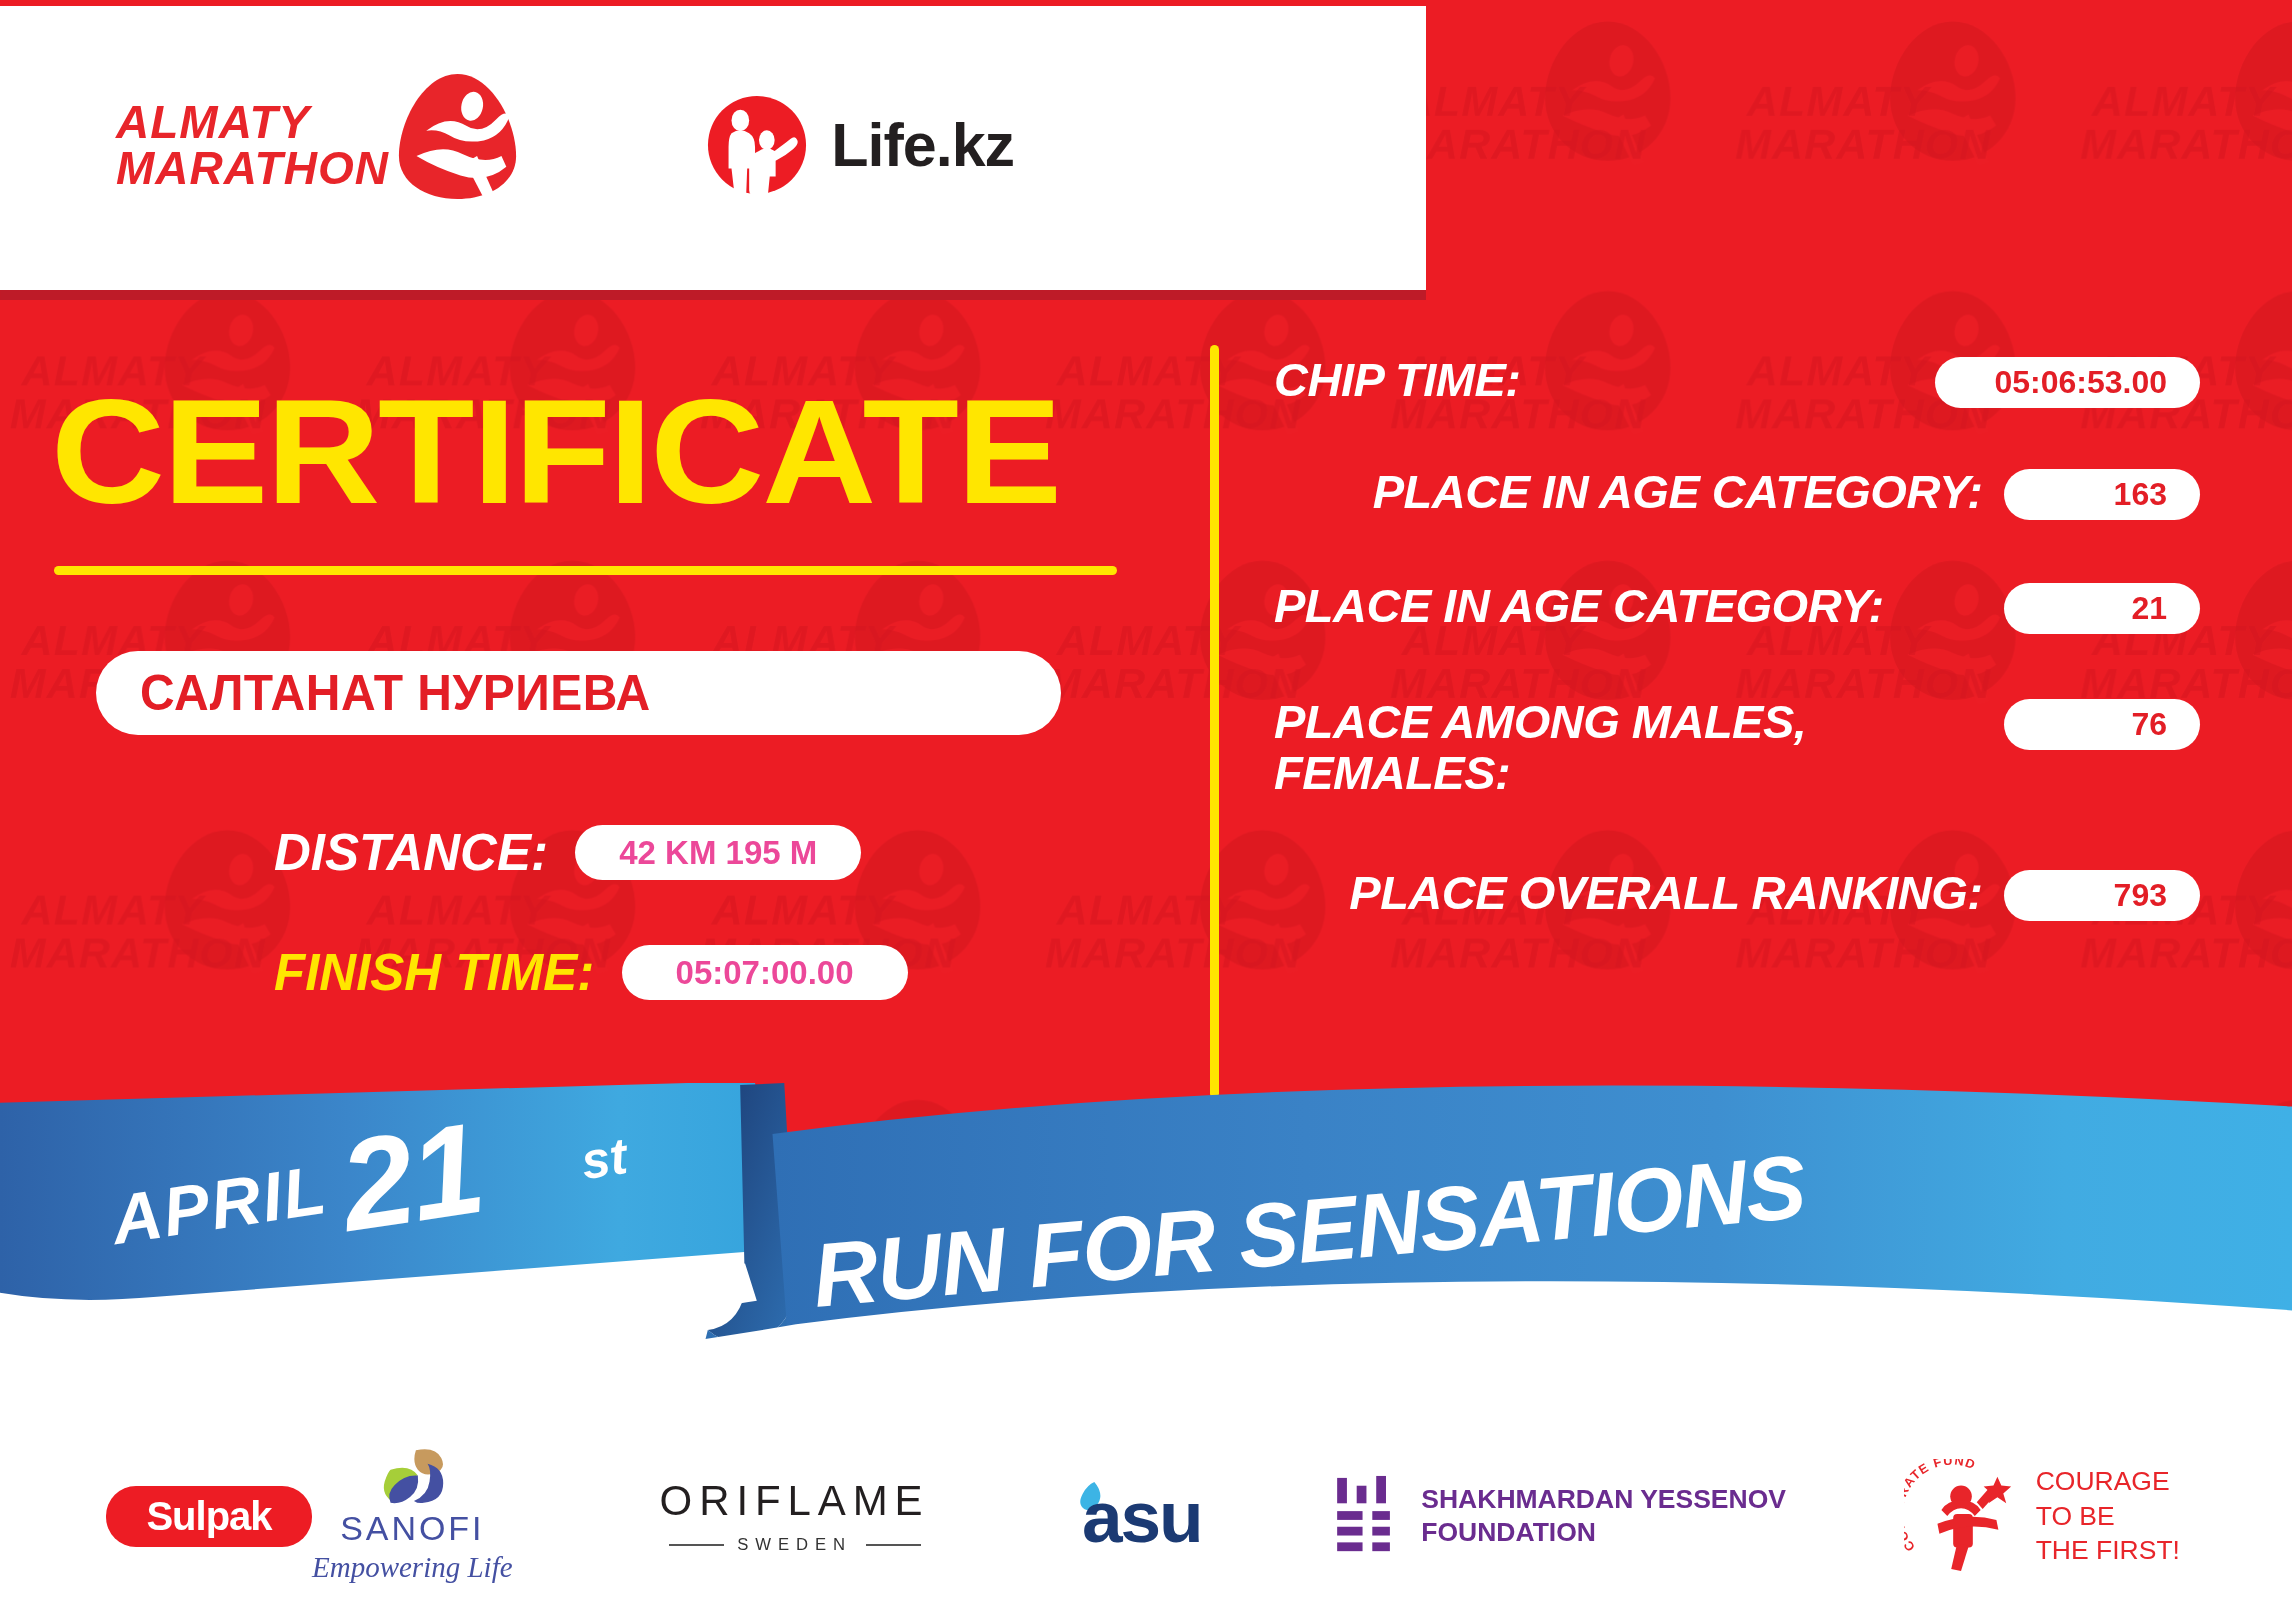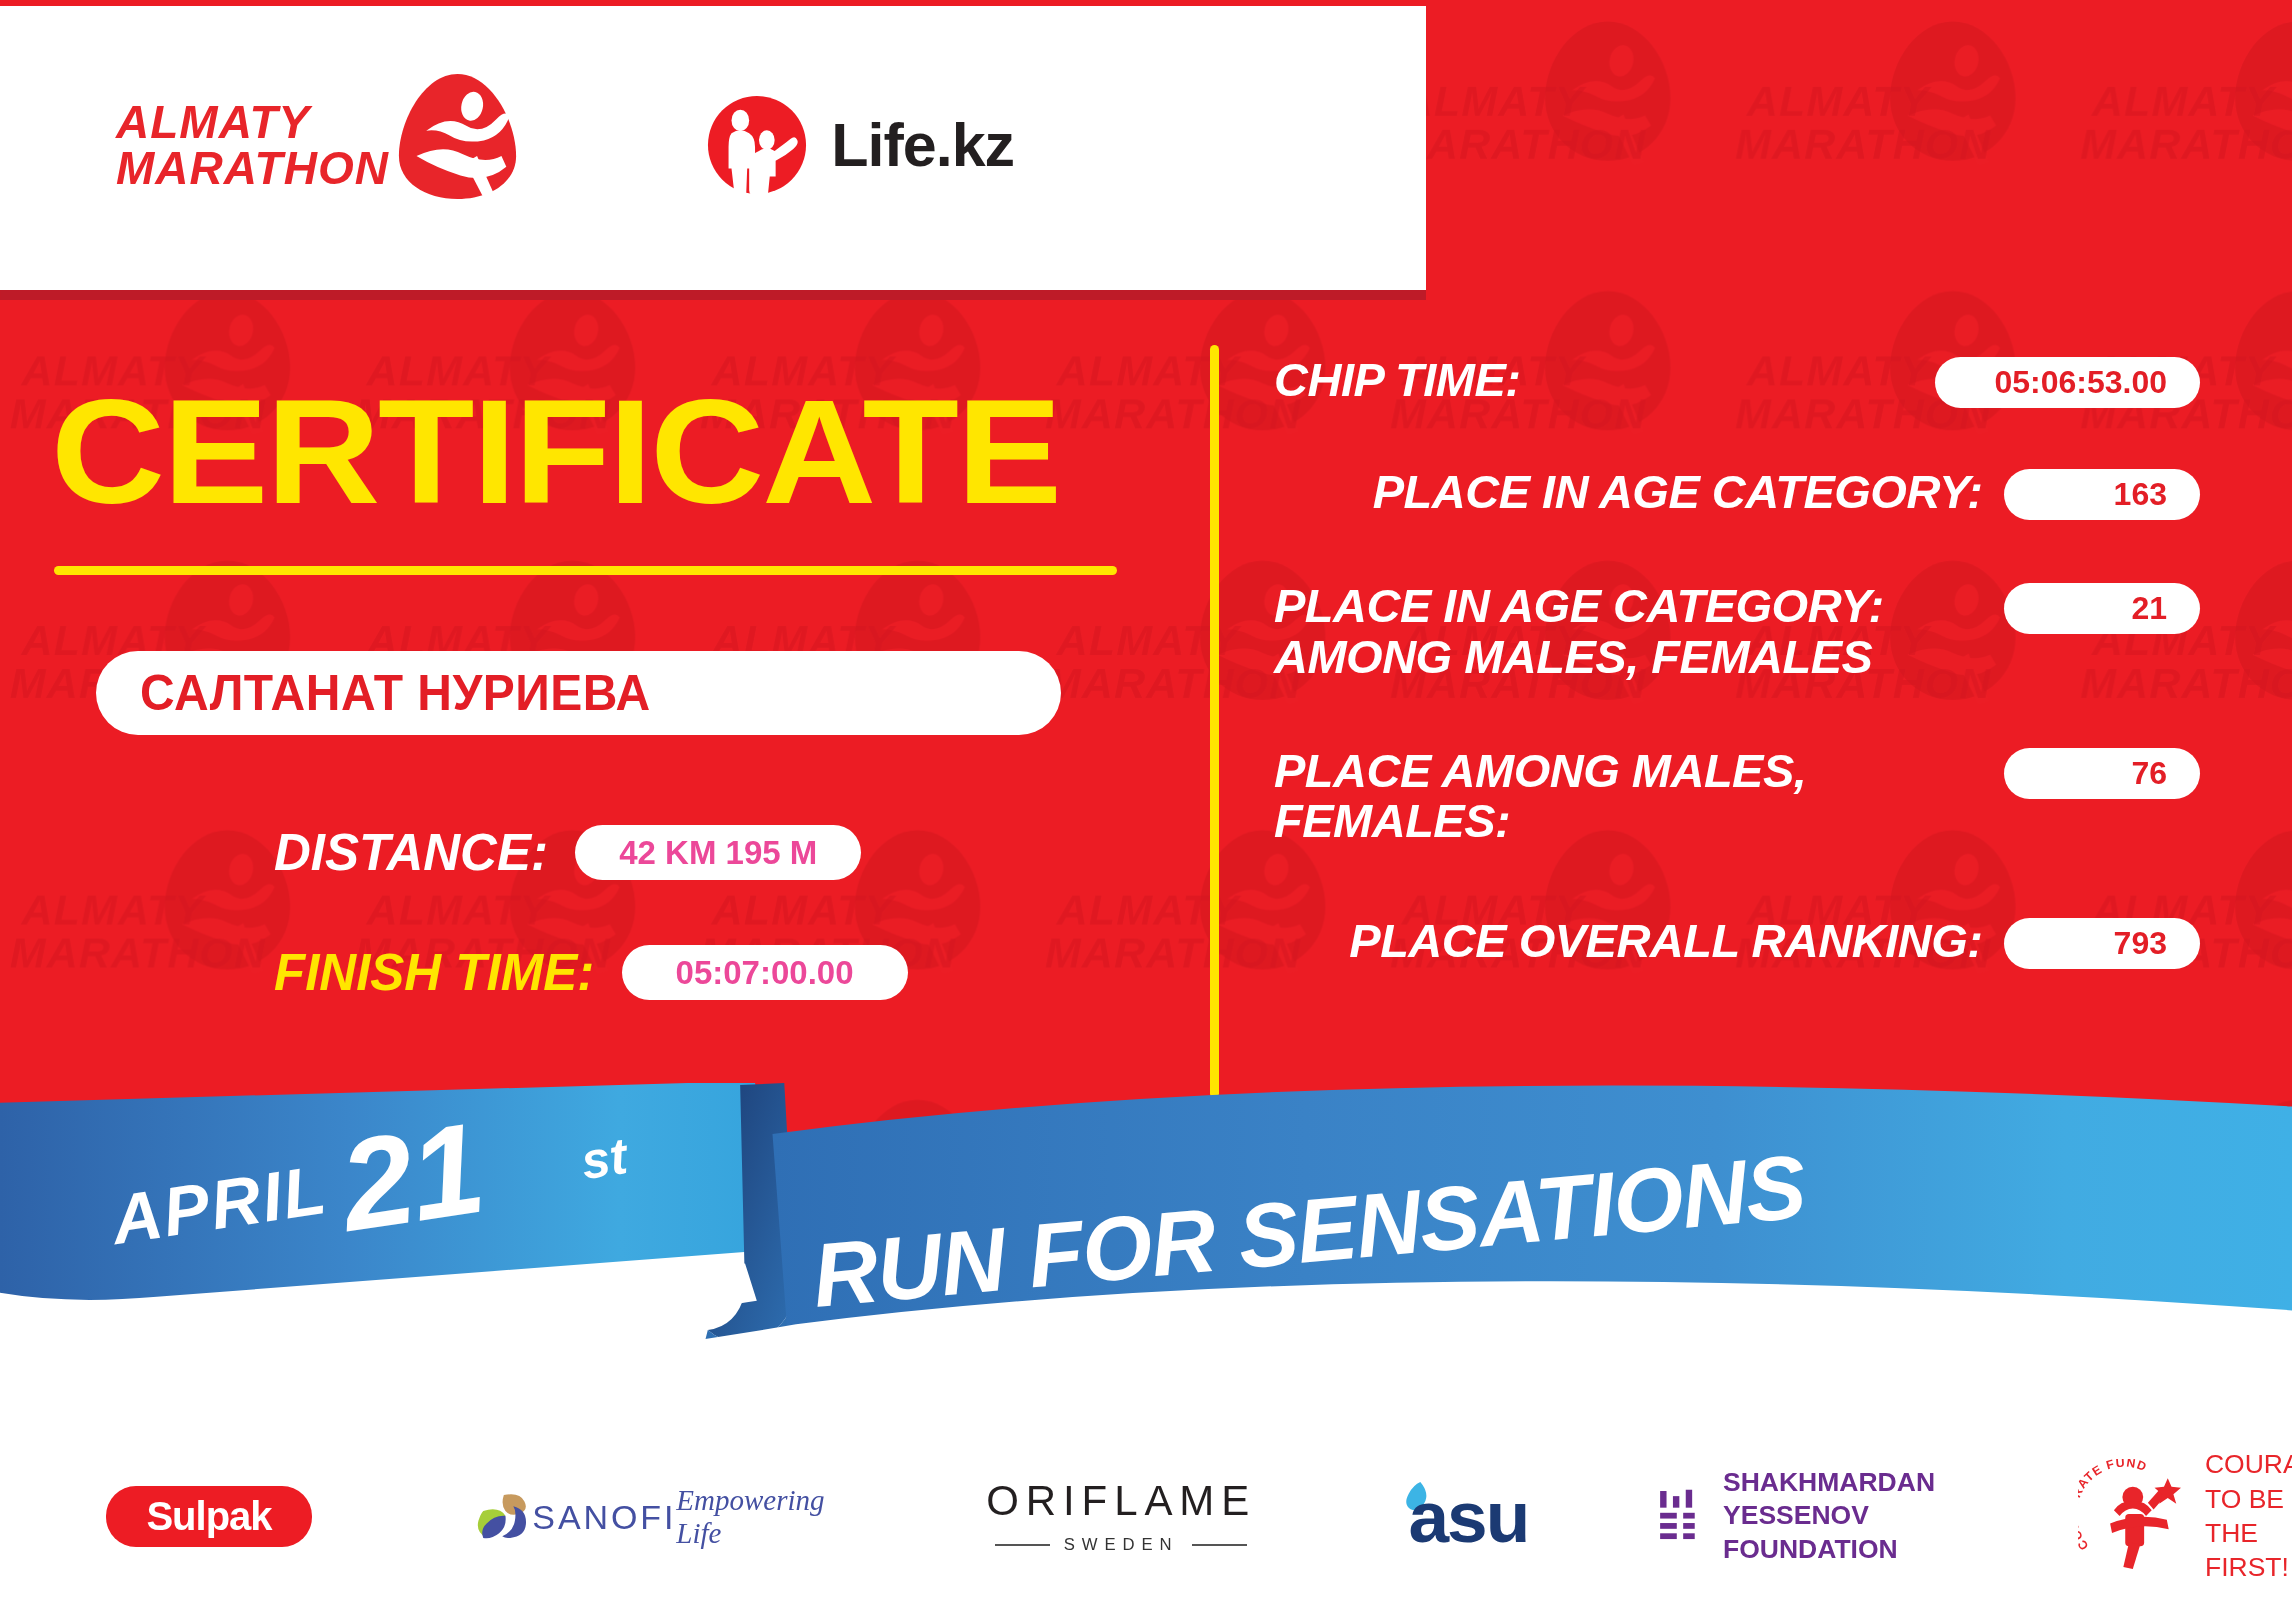--- a/index.html
+++ b/index.html
@@ -187,21 +187,21 @@
     background:#ffffff; z-index:9;
     display:flex; align-items:center;
   }
   .sp{ display:flex; align-items:center; justify-content:center; height:176px; }
 
   .sp-sulpak{
     margin-left:106px; width:206px; height:61px; border-radius:30px;
     background:#ED1C24; color:#ffffff; font-weight:bold; font-size:40px;
     display:flex; align-items:center; justify-content:center; letter-spacing:-1px;
   }
-  .sp-sanofi{ margin-left:157px; flex-direction:row; align-items:center; }
+  .sp-sanofi{ flex-direction:column; align-items:center; }
   .sp-sanofi .s-word{ color:#4450A2; font-size:34px; letter-spacing:2.9px; font-weight:normal; margin-top:3.9px;}
   .sp-sanofi .s-tag{ color:#4450A2; font-size:29px; font-style:italic; font-family:"Liberation Serif",serif; margin-top:2.9px;}
 
   .sp-oriflame{ margin-left:147px; flex-direction:column; align-items:center; }
   .sp-oriflame .o-word{ color:#231F20; font-size:42px; letter-spacing:6.9px; font-weight:normal;}
   .sp-oriflame .o-sub{ display:flex; align-items:center; margin-top:9.8px;}
   .sp-oriflame .o-sub .ln{ width:55px; height:2px; background:#555;}
   .sp-oriflame .o-sub .tx{ color:#333; font-size:16.7px; letter-spacing:6.9px; margin:0 13.7px;}
 
   .sp-ua{ margin-left:147px; flex-direction:column; align-items:center; }
@@ -325,21 +325,20 @@
     <div class="rrow r1">
       <div class="rlbl">PLACE IN AGE CATEGORY:</div>
       <div class="rpill">
         <span>163</span>
       </div>
     </div>
 
     <div class="rrow r2">
       <div class="rlbl">
         <div>PLACE IN AGE CATEGORY:</div>
-        <div>AMONG MALES, FEMALES</div>
       </div>
       <div class="rpill">
         <span>21</span>
       </div>
     </div>
 
     <div class="rrow r3">
       <div class="rlbl">
         <div>PLACE AMONG MALES,</div>
         <div>FEMALES:</div>

